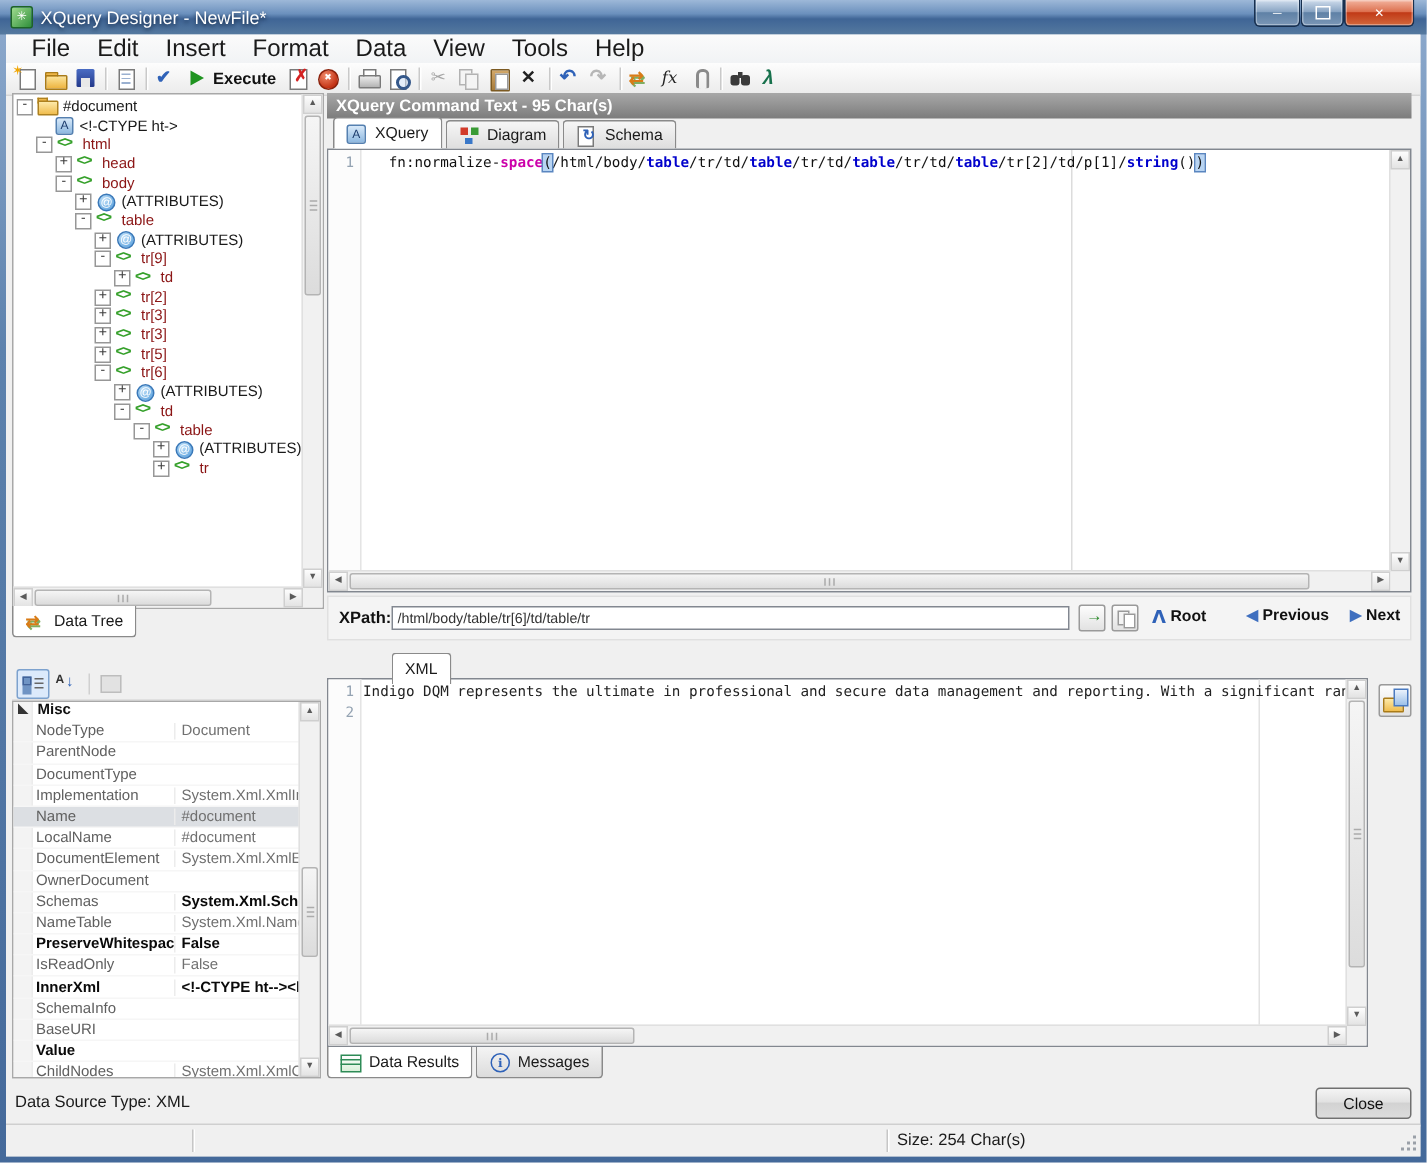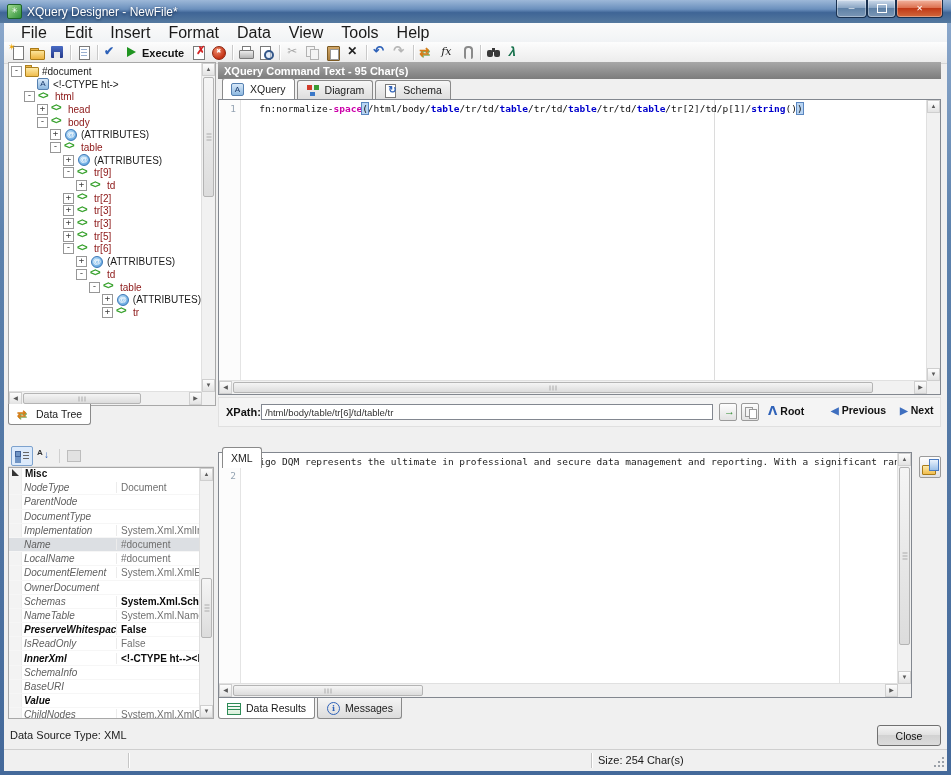--- a/index.html
+++ b/index.html
@@ -105,21 +105,21 @@
   .i-cat::after{content:"";left:11px;top:5px;width:6px;height:1px;background:#666;box-shadow:0 3px 0 #666,0 6px 0 #666;}
   .i-sort::before{content:"A";left:3px;top:1px;font-size:8px;font-weight:bold;color:#333;}
   .i-sort::after{content:"↓";left:10px;top:2px;font-size:10px;color:#2f62b8;font-weight:bold;}
   .i-proppages::before{content:"";left:3px;top:3px;width:12px;height:10px;background:#e2e2e2;border:1px solid #bdbdbd;}
   .pt-sep{width:1px;height:14px;background:#d0d0d0;margin:0 4px;}
   .prop-grid{position:absolute;left:4px;top:444px;width:206px;height:252px;background:#fff;border:1px solid #a8a8a8;box-sizing:border-box;overflow:hidden;}
   .prop-gutter{position:absolute;left:0;top:0;bottom:0;width:12px;background:#f3f3f3;border-right:1px solid #ececec;}
   .prop-rows{position:absolute;left:0;top:0;right:13px;bottom:0;}
   .prop-row{display:flex;align-items:center;height:13.2px;font-size:10px;white-space:nowrap;border-bottom:1px solid #f6f6f6;}
   .prop-row.selected{background:#dcdfe3;}
-  .prop-name{width:92px;padding-left:15px;color:#5f5f5f;overflow:hidden;flex:0 0 auto;font-style:italic;}
+  .prop-name{width:92px;padding-left:15px;color:#5f5f5f;overflow:hidden;flex:0 0 auto;}
   .prop-value{flex:1;color:#707070;overflow:hidden;border-left:1px solid #ececec;padding-left:4px;}
   .prop-cat{display:flex;align-items:flex-start;height:13.2px;font-size:10px;font-weight:bold;color:#111;}
   .cat-tri{width:0;height:0;border-left:7px solid #333;border-top:7px solid transparent;margin:0 6px 0 3px;transform:translateY(1px);}
   .bold{font-weight:bold;color:#0a0a0a;}
   .prop-vscroll{position:absolute;top:0;bottom:0;right:0;width:13px;}
   .ds-status{position:absolute;left:0;top:700px;height:24px;line-height:24px;font-size:11px;color:#1a1a1a;padding-left:6px;}
   
   .rp{position:absolute;left:214px;top:39px;width:723px;height:685px;}
   .cmd-header{position:absolute;left:0;top:0;width:100%;height:17px;
     background:linear-gradient(#a8a8a8,#7c7c7c);color:#fff;font-size:11px;font-weight:bold;
@@ -596,21 +596,21 @@
           <span class="nav-arrow">◀</span>
           <span>Previous</span>
         </span>
         <span class="xnav" style="left:681px;">
           <span class="nav-arrow">▶</span>
           <span>Next</span>
         </span>
       </div>
 
       <div class="xml-panel">
-        <div class="tabs-row" style="top:16px;">
+        <div class="tabs-row" style="top:4px;margin-left:39px;">
           <span class="ttab active">
             <span>XML</span>
           </span>
         </div>
         <div class="editor xml-editor">
           <div class="margin-line2"></div>
           <div class="gutter">
               <div>1</div>
               <div>2</div>
             </div>

